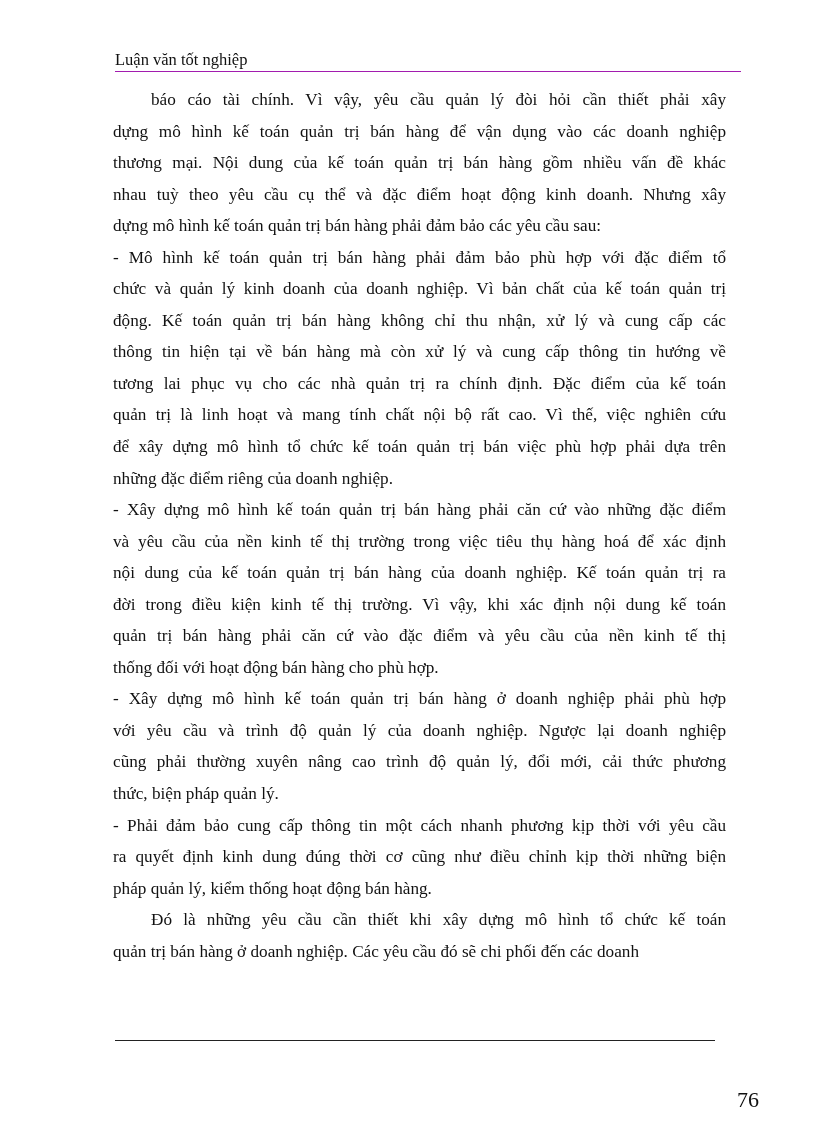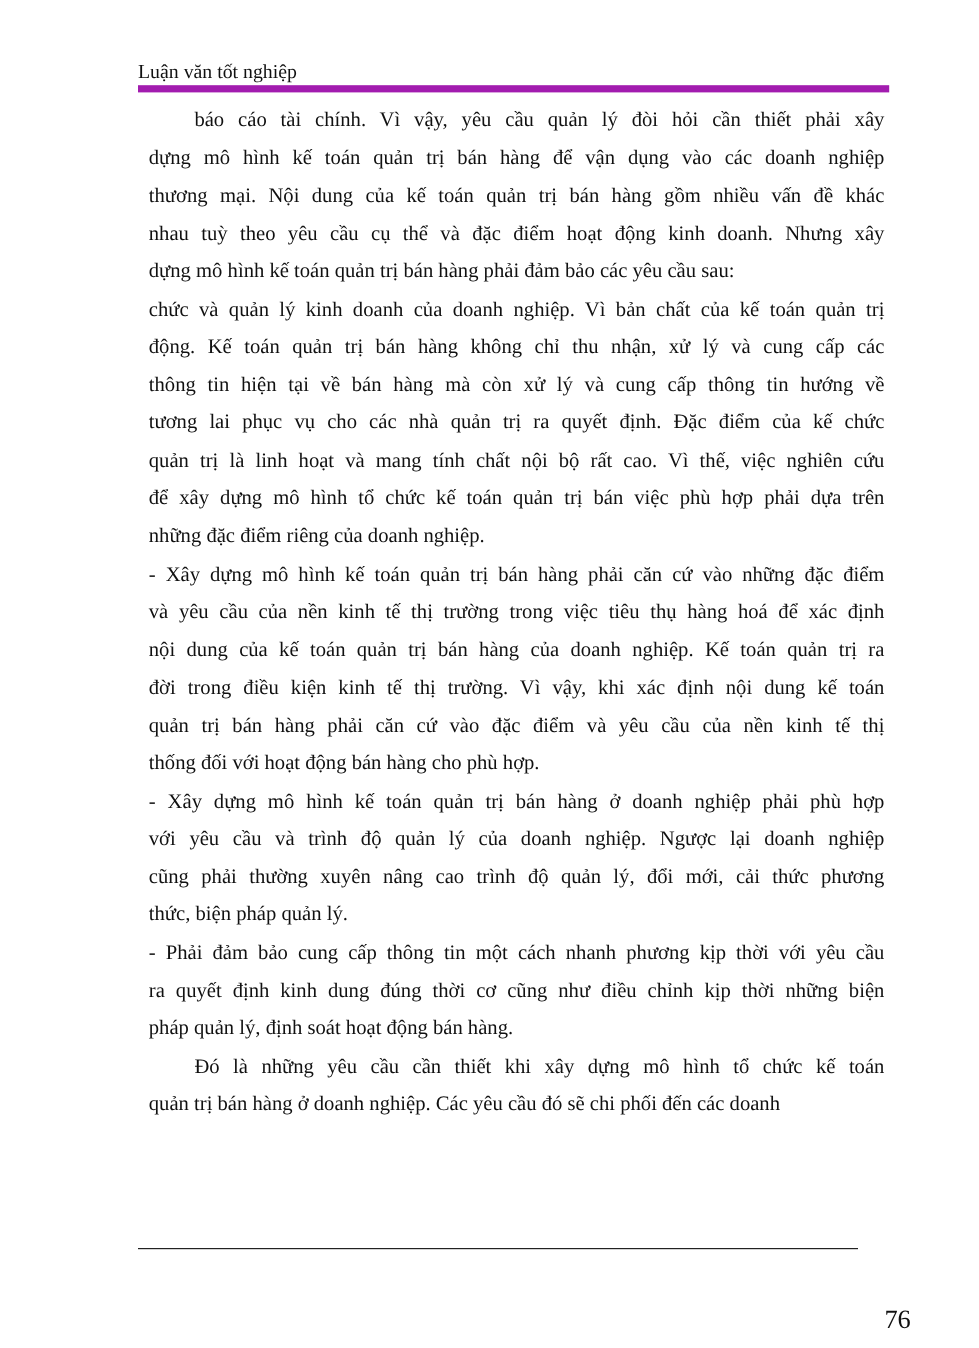--- a/index.html
+++ b/index.html
@@ -14,33 +14,33 @@
       overflow: hidden;
       font-family: "Liberation Serif", serif;
       color: #111111;
     }
     .header {
       position: absolute;
       left: 115px;
       top: 48px;
       width: 626px;
       height: 23px;
-      border-bottom: 6px solid #a21caf;
+      border-bottom: 1px solid #a21caf;
     }
     .header-title {
       position: absolute;
       left: 0;
       bottom: 1px;
       font-size: 16.5px;
       line-height: 20px;
       white-space: nowrap;
     }
     .body-text {
       position: absolute;
-      left: 124px;
+      left: 113px;
       top: 84px;
       width: 613px;
     }
     .line {
       display: block;
       height: 31.55px;
       line-height: 31.55px;
       font-size: 17.2px;
       text-align: justify;
       text-align-last: justify;
@@ -75,38 +75,39 @@
 <div class="header">
   <span class="header-title">Luận văn tốt nghiệp</span>
 </div>
 
 <div class="body-text">
   <span class="line indent">báo cáo tài chính. Vì vậy, yêu cầu quản lý đòi hỏi cần thiết phải xây</span>
   <span class="line">dựng mô hình kế toán quản trị bán hàng để vận dụng vào các doanh nghiệp</span>
   <span class="line">thương mại. Nội dung của kế toán quản trị bán hàng gồm nhiều vấn đề khác</span>
   <span class="line">nhau tuỳ theo yêu cầu cụ thể và đặc điểm hoạt động kinh doanh. Nhưng xây</span>
   <span class="line last">dựng mô hình kế toán quản trị bán hàng phải đảm bảo các yêu cầu sau:</span>
+  <span class="line">- Mô hình kế toán quản trị bán hàng phải đảm bảo phù hợp với đặc điểm tổ</span>
   <span class="line">chức và quản lý kinh doanh của doanh nghiệp. Vì bản chất của kế toán quản trị</span>
   <span class="line">động. Kế toán quản trị bán hàng không chỉ thu nhận, xử lý và cung cấp các</span>
   <span class="line">thông tin hiện tại về bán hàng mà còn xử lý và cung cấp thông tin hướng về</span>
-  <span class="line">tương lai phục vụ cho các nhà quản trị ra quyết định. Đặc điểm của kế chức</span>
+  <span class="line">tương lai phục vụ cho các nhà quản trị ra chính định. Đặc điểm của kế toán</span>
   <span class="line">quản trị là linh hoạt và mang tính chất nội bộ rất cao. Vì thế, việc nghiên cứu</span>
   <span class="line">để xây dựng mô hình tổ chức kế toán quản trị bán việc phù hợp phải dựa trên</span>
   <span class="line last">những đặc điểm riêng của doanh nghiệp.</span>
   <span class="line">- Xây dựng mô hình kế toán quản trị bán hàng phải căn cứ vào những đặc điểm</span>
   <span class="line">và yêu cầu của nền kinh tế thị trường trong việc tiêu thụ hàng hoá để xác định</span>
   <span class="line">nội dung của kế toán quản trị bán hàng của doanh nghiệp. Kế toán quản trị ra</span>
   <span class="line">đời trong điều kiện kinh tế thị trường. Vì vậy, khi xác định nội dung kế toán</span>
   <span class="line">quản trị bán hàng phải căn cứ vào đặc điểm và yêu cầu của nền kinh tế thị</span>
   <span class="line last">thống đối với hoạt động bán hàng cho phù hợp.</span>
   <span class="line">- Xây dựng mô hình kế toán quản trị bán hàng ở doanh nghiệp phải phù hợp</span>
   <span class="line">với yêu cầu và trình độ quản lý của doanh nghiệp. Ngược lại doanh nghiệp</span>
   <span class="line">cũng phải thường xuyên nâng cao trình độ quản lý, đổi mới, cải thức phương</span>
   <span class="line last">thức, biện pháp quản lý.</span>
   <span class="line">- Phải đảm bảo cung cấp thông tin một cách nhanh phương kịp thời với yêu cầu</span>
   <span class="line">ra quyết định kinh dung đúng thời cơ cũng như điều chỉnh kịp thời những biện</span>
-  <span class="line last">pháp quản lý, định soát hoạt động bán hàng.</span>
+  <span class="line last">pháp quản lý, kiểm thống hoạt động bán hàng.</span>
   <span class="line indent">Đó là những yêu cầu cần thiết khi xây dựng mô hình tổ chức kế toán</span>
   <span class="line last">quản trị bán hàng ở doanh nghiệp. Các yêu cầu đó sẽ chi phối đến các doanh</span>
 </div>
 
 <div class="footer-rule"></div>
 <div class="page-number">76</div>
 
 </body></html>

